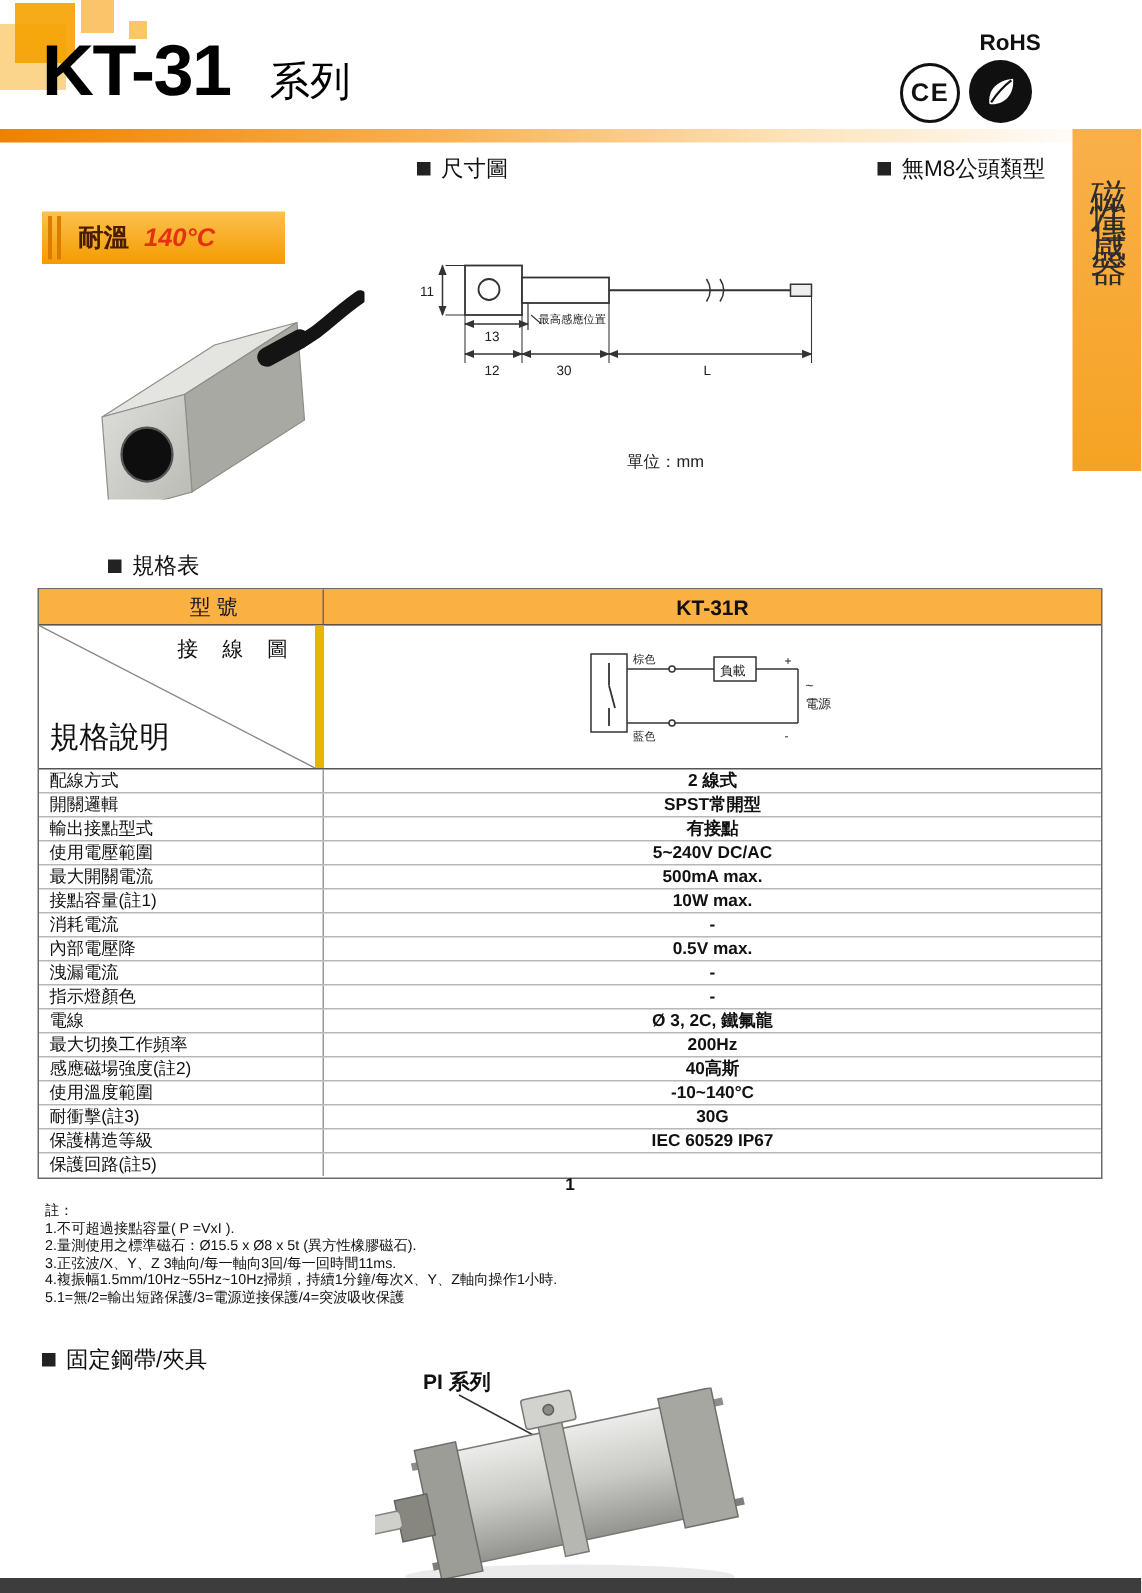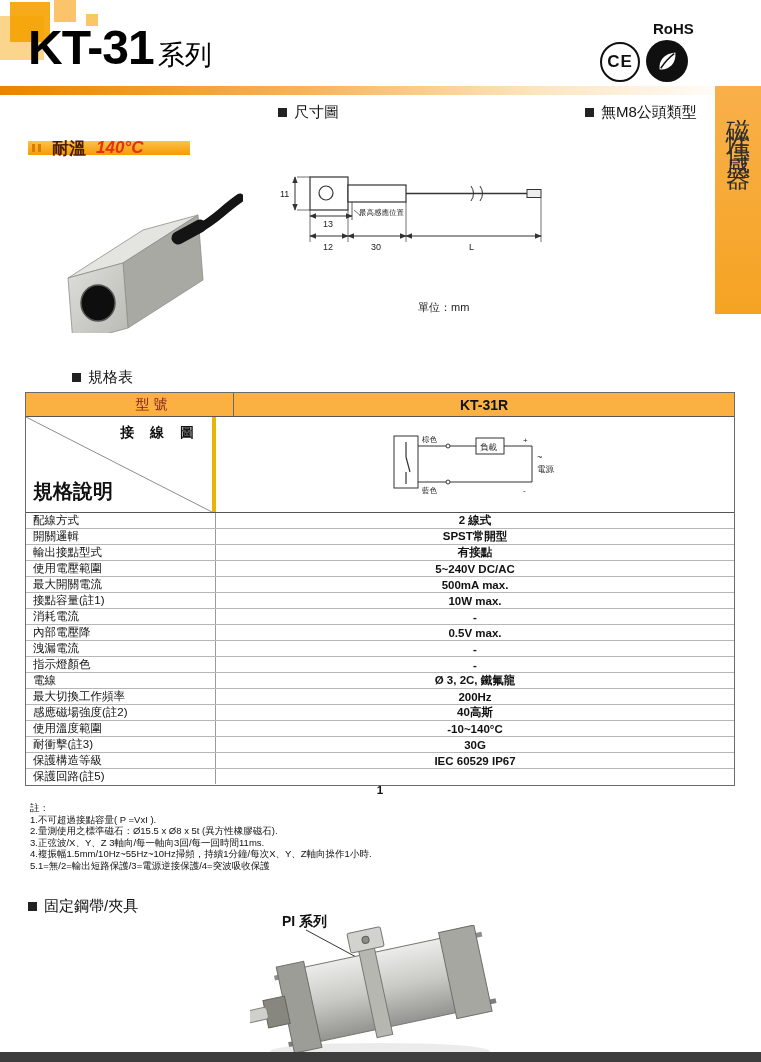--- a/index.html
+++ b/index.html
@@ -11,21 +11,21 @@
   }
   svg { font-family: inherit; }
 
   
   .sq { position:absolute; }
   .sq1 { left:0;  top:16px; width:44px; height:44px; background:#f6a200; opacity:.45; }
   .sq2 { left:10px; top:2px; width:40px; height:40px; background:#f6a200; opacity:.9; }
   .sq3 { left:54px; top:0; width:22px; height:22px; background:#fbc36a; }
   .sq4 { left:86px; top:14px; width:12px; height:12px; background:#f6a200; opacity:.6; }
 
-  .title-row { position:absolute; left:28px; top:20px; display:flex; align-items:baseline; gap:4px; }
+  .title-row { position:absolute; left:28px; top:20px; display:flex; align-items:baseline; gap:26px; }
   .title { font-size:48px; font-weight:800; letter-spacing:-1px; color:#000; }
   .series { font-size:27px; font-weight:500; color:#000; }
 
   .rohs { position:absolute; left:653px; top:20px; font-size:15px; font-weight:bold; }
   .leaf-badge { position:absolute; left:646px; top:40px; width:42px; height:42px; border-radius:50%;
     background:#101010; display:flex; align-items:center; justify-content:center; }
   .ce-badge { position:absolute; left:600px; top:42px; width:40px; height:40px; border-radius:50%;
     border:2.5px solid #101010; display:flex; align-items:center; justify-content:center;
     font-weight:800; font-size:17px; letter-spacing:1px; }
 
@@ -37,41 +37,41 @@
     display:flex; justify-content:center; padding-top:14px; }
   .side-tab span { writing-mode:vertical-rl; font-size:24px; letter-spacing:12px; color:#2c2c2c; font-weight:500; }
 
   .sec-label { position:absolute; display:flex; align-items:center; gap:7px; font-size:15px; color:#111; }
   .bullet { width:9px; height:9px; background:#222; flex:0 0 auto; }
   .sec-dim    { left:278px; top:103px; }
   .sec-nom8   { left:585px; top:103px; }
   .sec-spec   { left:28px;  top:368px;padding-left:44px; }
   .sec-fixing { left:28px;  top:897px; }
 
-  .temp-badge { position:absolute; left:28px; top:141px; width:162px; height:14px;
+  .temp-badge { position:absolute; left:28px; top:141px; width:162px; height:35px;
     background:linear-gradient(to bottom,#fcc14e,#f59b00);
     display:flex; align-items:center; padding-left:24px; gap:10px; }
   .temp-badge::before { content:""; position:absolute; left:4px; top:3px; bottom:3px; width:12px;
     background:repeating-linear-gradient(to right,#d97c00 0 3px,rgba(0,0,0,0) 3px 6px); }
   .temp-prefix { font-weight:bold; font-size:17px; color:#4a1c00; }
   .temp-value  { font-weight:bold; font-size:17px; color:#e53012;font-style:italic; }
 
   .photo-svg   { position:absolute; left:28px;  top:168px; }
   .drawing-svg { position:absolute; left:275px; top:162px; }
   .unit-label  { position:absolute; left:418px; top:300px; font-size:11px; color:#222; }
 
   
   .spec-table { position:absolute; left:25px; top:392px; width:710px; border:1px solid #6b6b6b; background:#fff; }
   .thead { display:flex; height:24px; background:#fbb042; border-bottom:1px solid #555; }
-  .th-model { width:208px; border-right:1px solid #6b6b6b; display:flex; align-items:center; justify-content:center;
-    font-size:14px; color:#7f1d1d;padding-left:44px; }
+  .th-model { width:190px; border-right:1px solid #6b6b6b; display:flex; align-items:center; justify-content:center;
+    font-size:14px; color:#0f172a;padding-left:44px; }
   .th-value { flex:1; display:flex; align-items:center; justify-content:center; font-size:14px; font-weight:bold; }
 
   .wiring-row { display:flex; height:96px; border-bottom:1px solid #555; }
-  .wiring-left { width:190px; border-right:4px solid #eab308; position:relative;font-weight:bold; }
+  .wiring-left { width:190px; border-right:6px solid #eab308; position:relative; }
   .wiring-left .diag { position:absolute; inset:0; width:100%; height:100%; }
   .lbl-wiring { position:absolute; right:12px; top:7px; font-size:14px; letter-spacing:6px; }
   .lbl-specdesc { position:absolute; left:7px; bottom:7px; font-size:20px; }
   .wiring-right { flex:1; display:flex; align-items:center; justify-content:center; }
 
   .spec-row { display:flex; height:16px; border-bottom:1px solid #b7b7b7; }
   .spec-row:last-child { border-bottom:none;flex-direction:column; }
   .spec-label { width:190px; border-right:1px solid #9a9a9a; padding-left:7px; display:flex; align-items:center;
     font-size:11.5px; color:#111; }
   .spec-value { flex:1; display:flex; align-items:center; justify-content:center; font-size:11.5px; font-weight:bold; }

